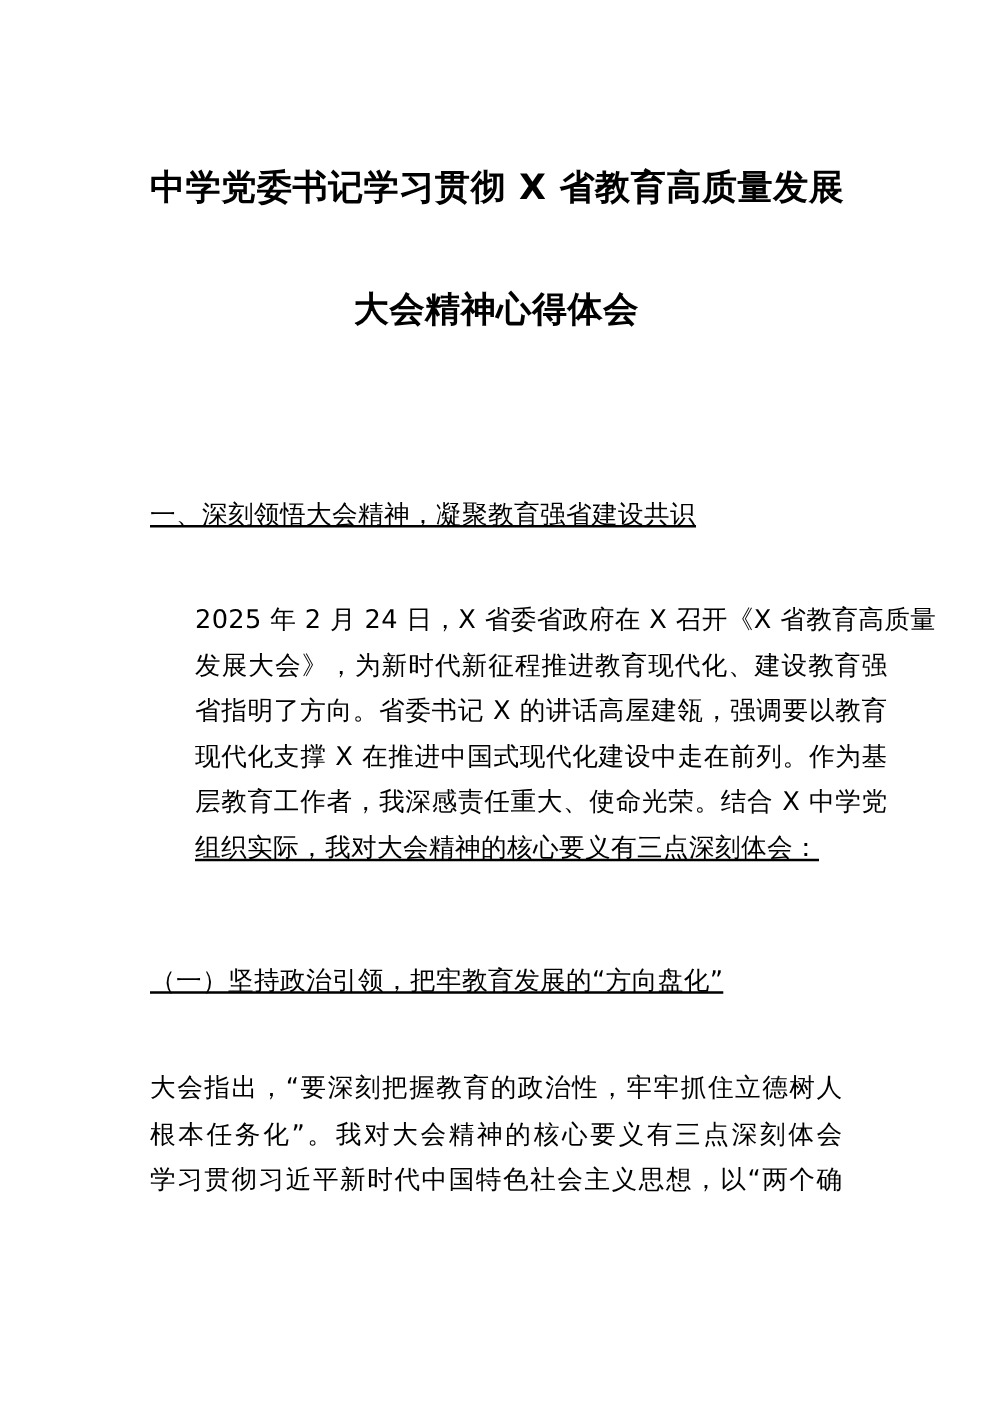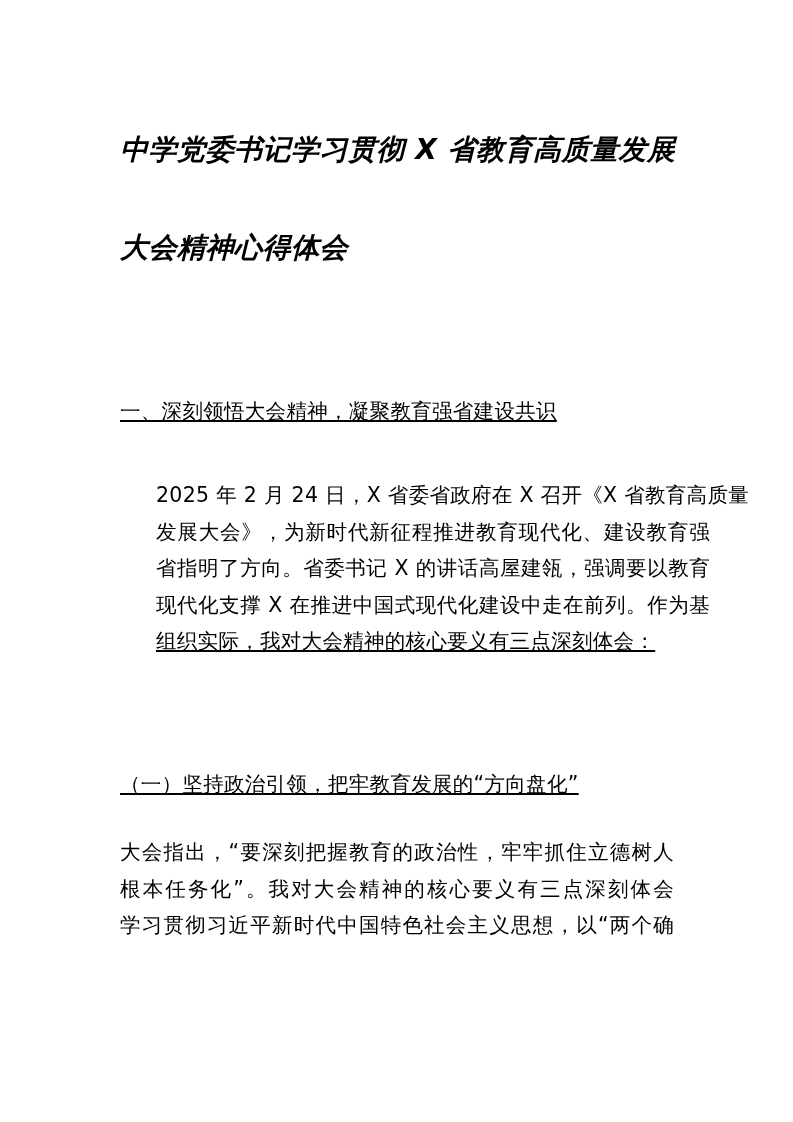--- a/index.html
+++ b/index.html
@@ -18,26 +18,26 @@
   .page {
     position: absolute;
     left: 120px;
     top: 0;
     width: 554px;
   }
   .title {
     position: absolute;
     left: 0;
     width: 554px;
+    text-align: center;
     font-weight: bold;
     font-size: 28px;
     letter-spacing: 0.5px;
     white-space: nowrap;
     line-height: 40px;
-    font-style: italic;
   }
   .title-1 { top: 130px; }
   .title-2 { top: 228px; }
   .para {
     position: absolute;
     left: 0;
     width: 554px;
     font-size: 20.5px;
     line-height: 36.5px;
     letter-spacing: 0.3px;
@@ -49,39 +49,40 @@
     white-space: nowrap;
     text-align-last: justify;
   }
   .para .line.last {
     text-align-last: left;
     text-decoration: underline;
   }
   .h1 { top: 393px; }
   .p1 { top: 477px; margin-left: 36px; }
   .h2 { top: 766px; }
-  .p2 { top: 834px; }
+  .p2 { top: 852px; }
 </style>
 </head>
 <body>
 
 <div class="page">
 
   <div class="title title-1">中学党委书记学习贯彻 X 省教育高质量发展</div>
   <div class="title title-2">大会精神心得体会</div>
 
   <div class="para h1">
     <span class="line last">一、深刻领悟大会精神，凝聚教育强省建设共识</span>
   </div>
 
   <div class="para p1">
     <span class="line">2025 年 2 月 24 日，X 省委省政府在 X 召开《X 省教育高质量</span>
     <span class="line">发展大会》，为新时代新征程推进教育现代化、建设教育强</span>
     <span class="line">省指明了方向。省委书记 X 的讲话高屋建瓴，强调要以教育</span>
     <span class="line">现代化支撑 X 在推进中国式现代化建设中走在前列。作为基</span>
+    <span class="line">层教育工作者，我深感责任重大、使命光荣。结合 X 中学党</span>
     <span class="line last">组织实际，我对大会精神的核心要义有三点深刻体会：</span>
   </div>
 
   <div class="para h2">
     <span class="line last">（一）坚持政治引领，把牢教育发展的“方向盘化”</span>
   </div>
 
   <div class="para p2">
     <span class="line">大会指出，“要深刻把握教育的政治性，牢牢抓住立德树人</span>
     <span class="line">根本任务化”。我对大会精神的核心要义有三点深刻体会</span>

